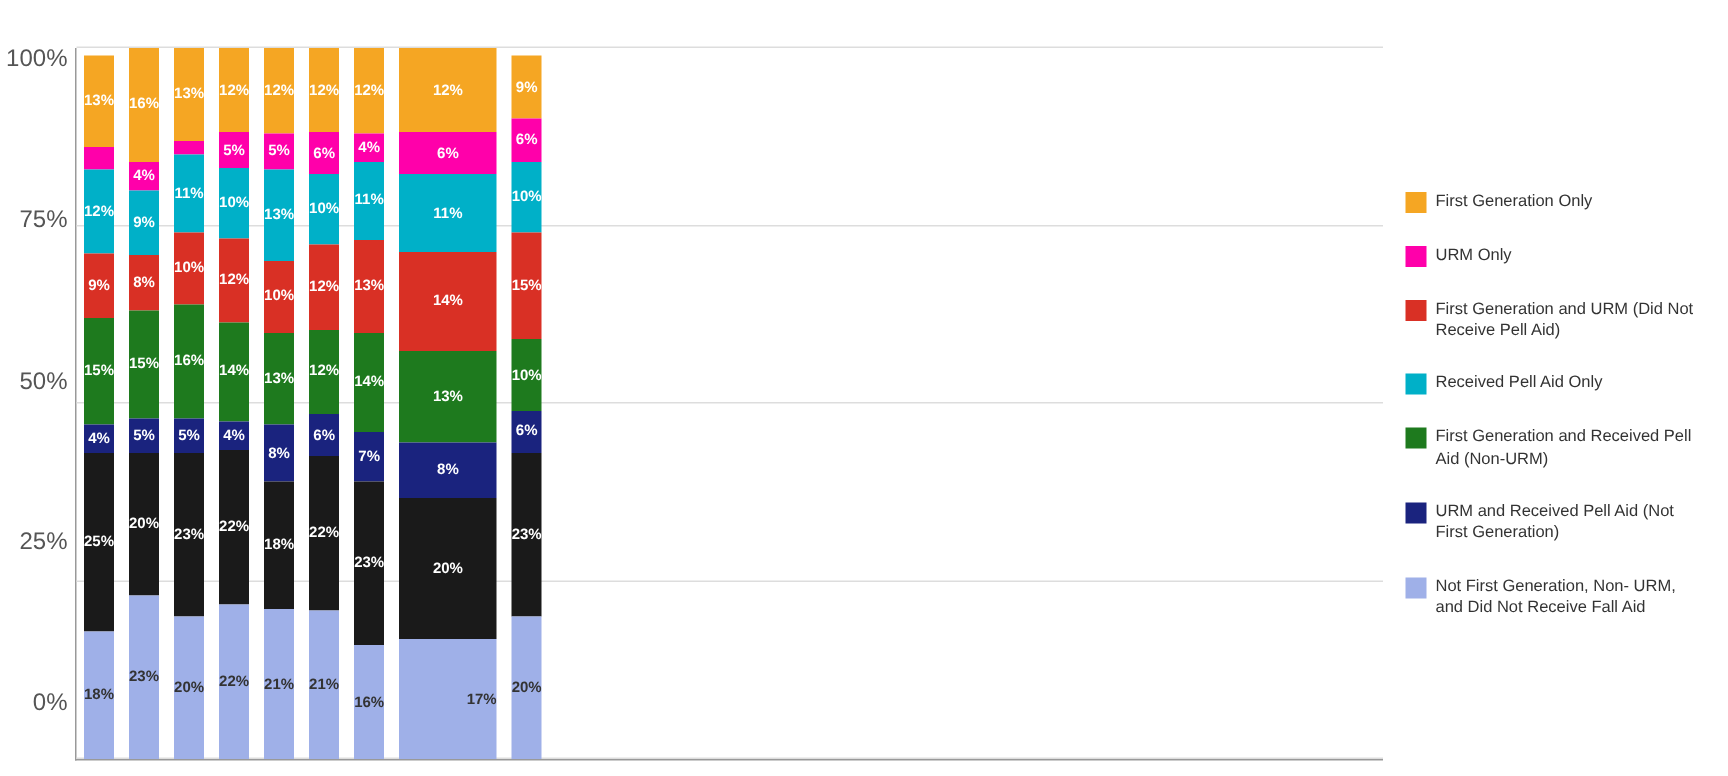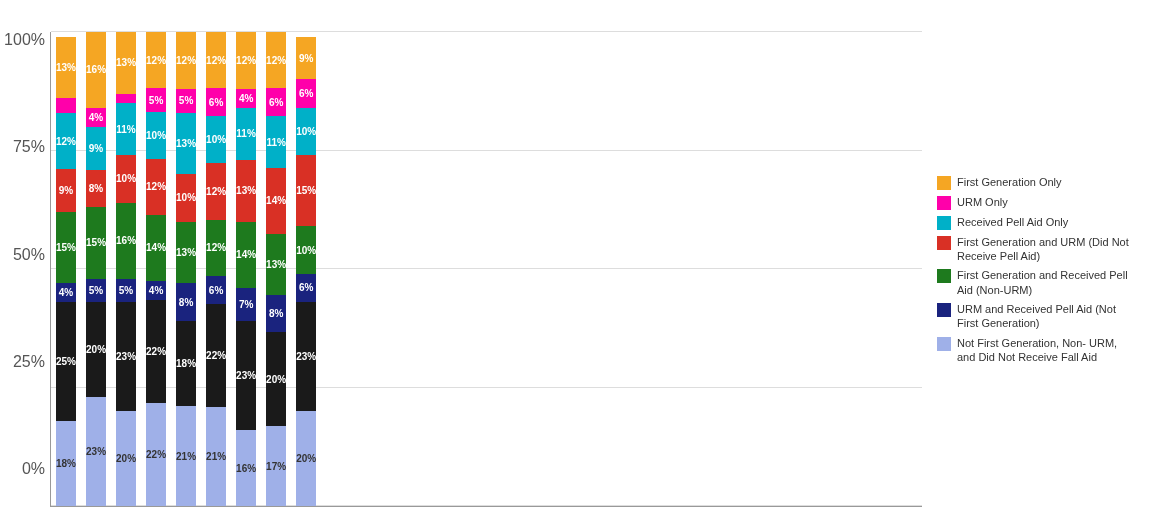--- a/index.html
+++ b/index.html
@@ -115,21 +115,21 @@
       flex: 1;
       text-align: center;
       font-size: 11px;
       color: #333;
     }
     .legend {
       width: 220px;
       padding: 10px 5px 10px 15px;
       display: flex;
       flex-direction: column;
-      gap: 5px;
+      gap: 21px;
       font-size: 11px;
       justify-content: center;
     }
     .legend-item {
       display: flex;
       align-items: flex-start;
       gap: 6px;
     }
     .legend-color {
       width: 14px;
@@ -231,21 +231,21 @@
                   <div class="bar-segment light-text" style="background-color: rgb(159, 176, 232); height: 16%;">16%</div>
                   <div class="bar-segment" style="background-color: rgb(26, 26, 26); height: 23%;">23%</div>
                   <div class="bar-segment" style="background-color: rgb(26, 35, 126); height: 7%;">7%</div>
                   <div class="bar-segment" style="background-color: rgb(30, 122, 30); height: 14%;">14%</div>
                   <div class="bar-segment" style="background-color: rgb(217, 48, 37); height: 13%;">13%</div>
                   <div class="bar-segment" style="background-color: rgb(0, 176, 200); height: 11%;">11%</div>
                   <div class="bar-segment" style="background-color: rgb(255, 0, 170); height: 4%;">4%</div>
                   <div class="bar-segment" style="background-color: rgb(245, 166, 35); height: 12%;">12%</div>
                 </div>
                 <div class="bar-group">
-                  <div class="bar-segment light-text" style="background-color: rgb(159, 176, 232); height: 17%;">17%</div>
+                  <div class="bar-segment light-text" style="background-color: rgb(159, 176, 232); height: 17%; padding-left: 45px;">17%</div>
                   <div class="bar-segment" style="background-color: rgb(26, 26, 26); height: 20%;">20%</div>
                   <div class="bar-segment" style="background-color: rgb(26, 35, 126); height: 8%;">8%</div>
                   <div class="bar-segment" style="background-color: rgb(30, 122, 30); height: 13%;">13%</div>
                   <div class="bar-segment" style="background-color: rgb(217, 48, 37); height: 14%;">14%</div>
                   <div class="bar-segment" style="background-color: rgb(0, 176, 200); height: 11%;">11%</div>
                   <div class="bar-segment" style="background-color: rgb(255, 0, 170); height: 6%;">6%</div>
                   <div class="bar-segment" style="background-color: rgb(245, 166, 35); height: 12%;">12%</div>
                 </div>
                 <div class="bar-group">
                   <div class="bar-segment light-text" style="background-color: rgb(159, 176, 232); height: 20%;">20%</div>
@@ -265,27 +265,27 @@
     <div class="legend" id="legend">
         <div class="legend-item">
           <div class="legend-color" style="background-color: rgb(245, 166, 35);"></div>
           <div class="legend-label">First Generation Only</div>
         </div>
         <div class="legend-item">
           <div class="legend-color" style="background-color: rgb(255, 0, 170);"></div>
           <div class="legend-label">URM Only</div>
         </div>
         <div class="legend-item">
-          <div class="legend-color" style="background-color: rgb(0, 176, 200);"></div>
-          <div class="legend-label">Received Pell Aid Only</div>
-        </div>
-        <div class="legend-item">
           <div class="legend-color" style="background-color: rgb(217, 48, 37);"></div>
           <div class="legend-label">First Generation and URM
 (Did Not Receive Pell Aid)</div>
+        </div>
+        <div class="legend-item">
+          <div class="legend-color" style="background-color: rgb(0, 176, 200);"></div>
+          <div class="legend-label">Received Pell Aid Only</div>
         </div>
         <div class="legend-item">
           <div class="legend-color" style="background-color: rgb(30, 122, 30);"></div>
           <div class="legend-label">First Generation and
 Received Pell Aid (Non-URM)</div>
         </div>
         <div class="legend-item">
           <div class="legend-color" style="background-color: rgb(26, 35, 126);"></div>
           <div class="legend-label">URM and Received Pell Aid
 (Not First Generation)</div>

